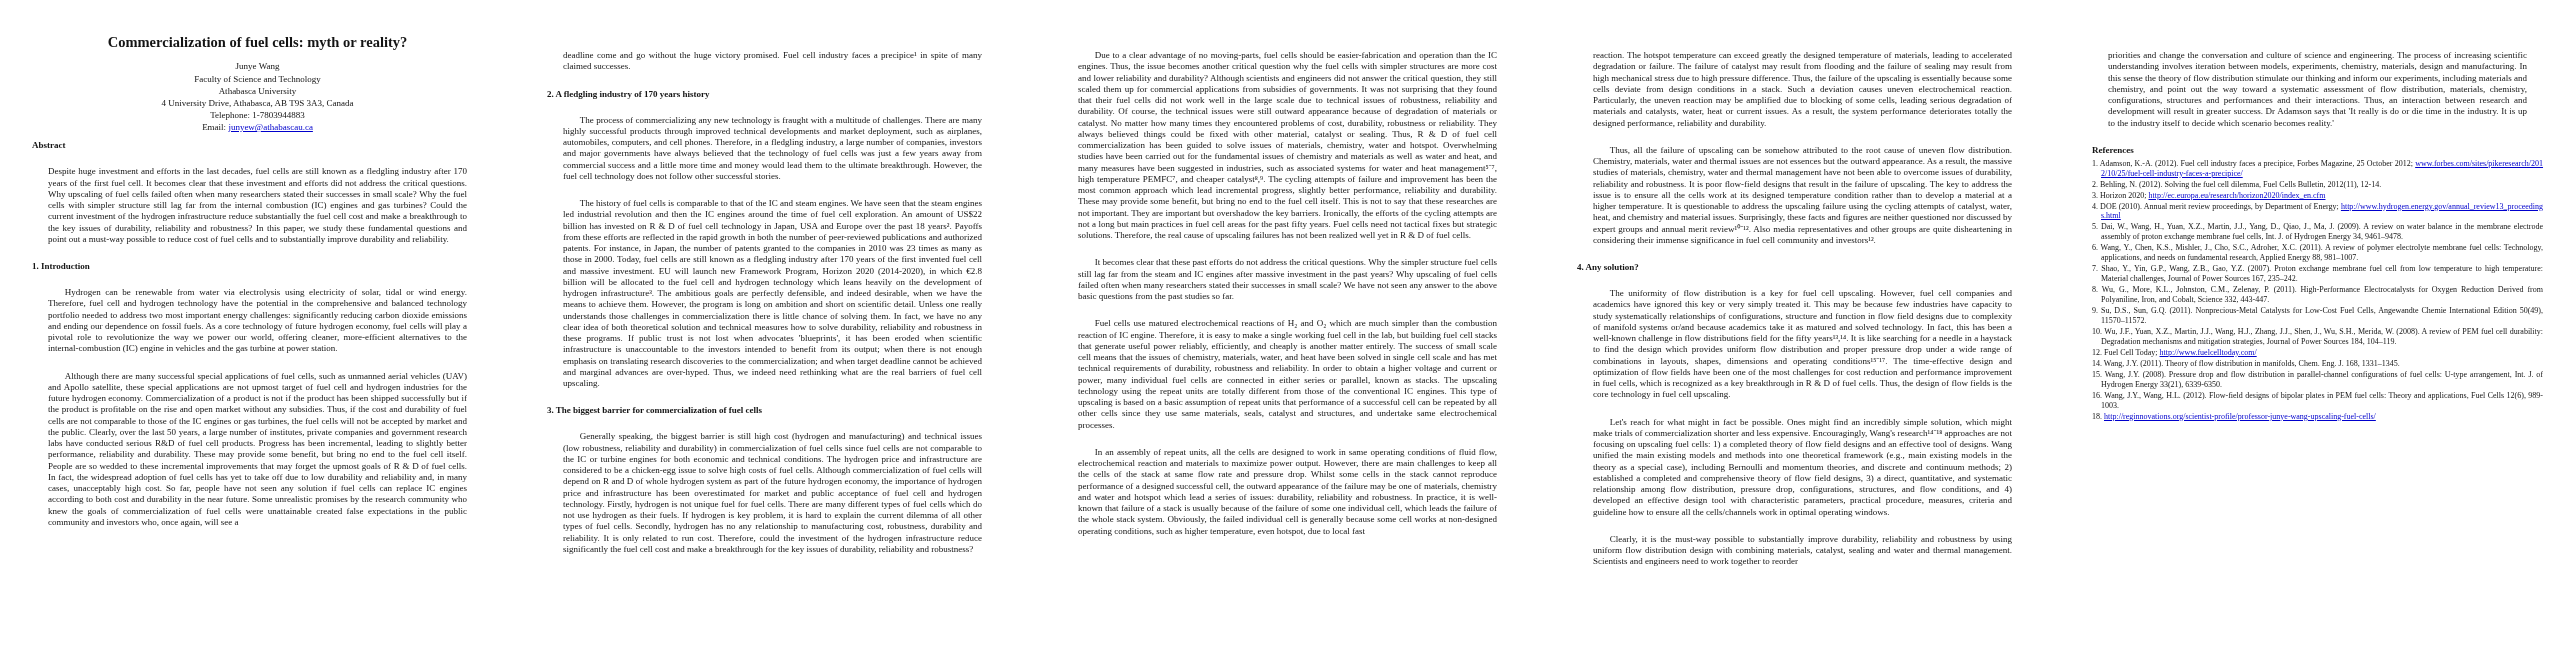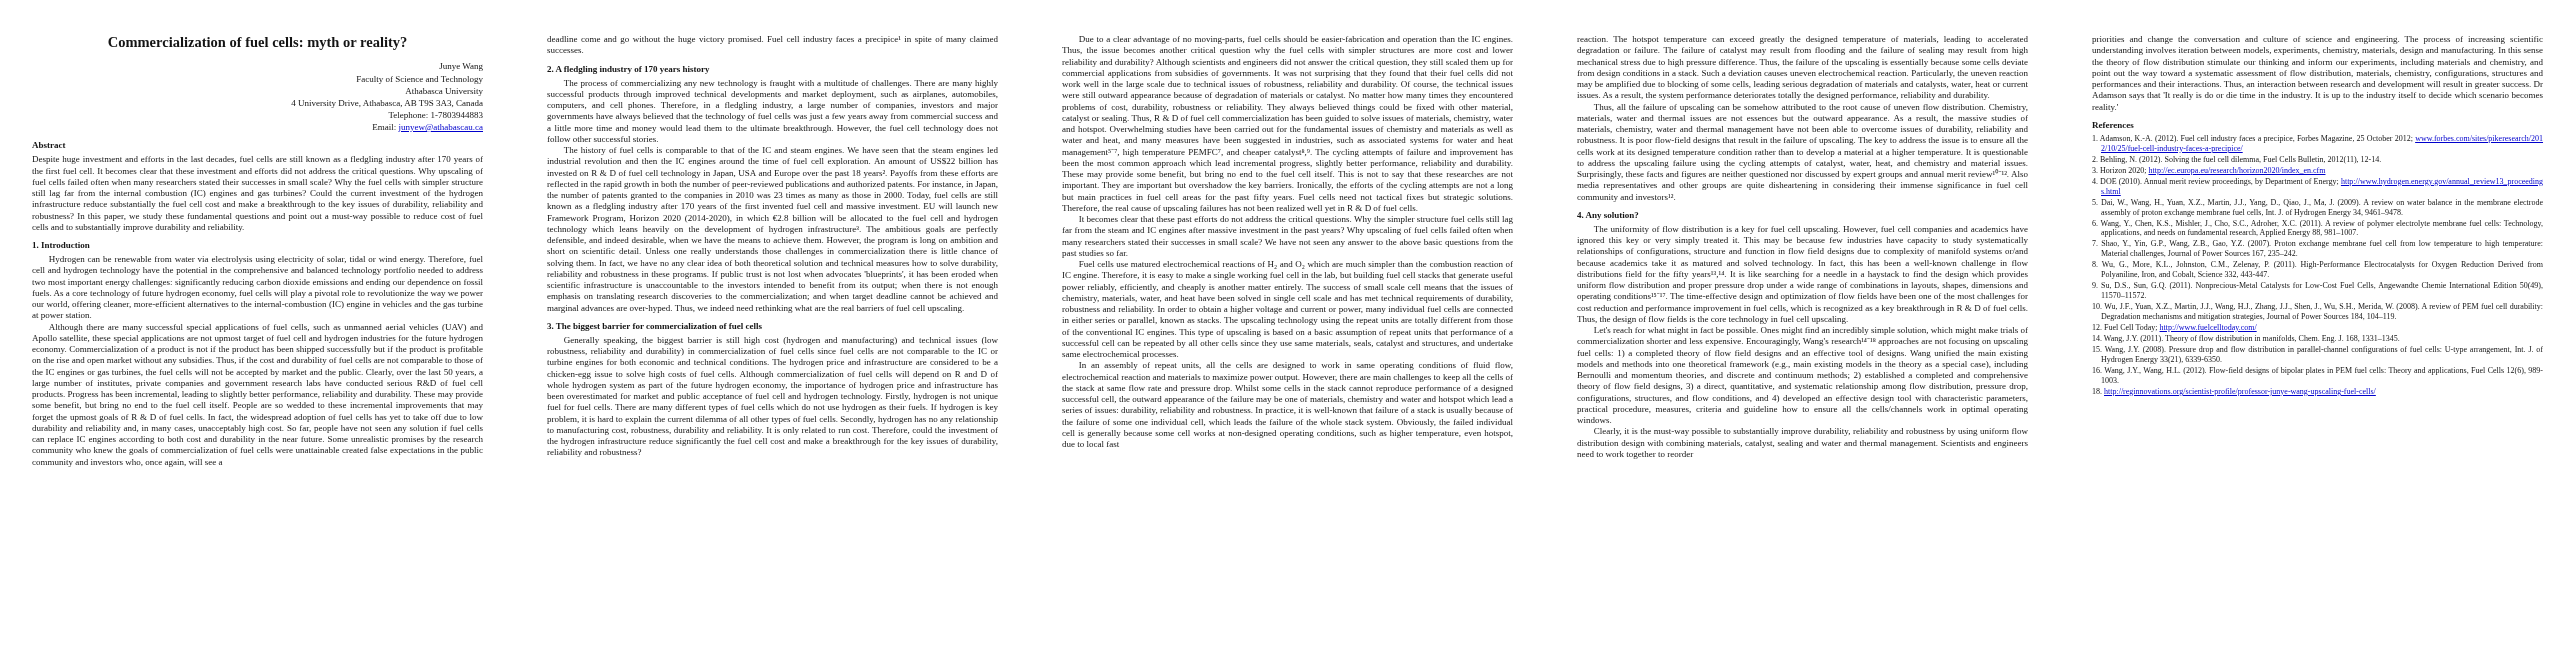--- a/index.html
+++ b/index.html
@@ -27,32 +27,32 @@
     overflow: hidden;
   }
   h1.paper-title {
     font-size: 14.5px;
     font-weight: bold;
     text-align: center;
     margin: 0 0 9px 0;
     line-height: 1.2;
   }
   .author-block {
-    text-align: right;
+    text-align: center;
     font-size: 9px;
     line-height: 1.35;
     margin-bottom: 5px;
   }
   .author-block .line { display: block; }
   p.body {
     font-size: 9px;
     line-height: 1.25;
     text-align: justify;
     text-indent: 16.7px;
-    margin: 0;
+    margin: 16px;
   }
   p.cont { text-indent: 0; }
   h2.sec {
     font-size: 9px;
     font-weight: bold;
     margin: 7.2px 0 3.9px 0;
   }
   a.link, a.ref-url {
     color: #0000cc;
     text-decoration: underline;

